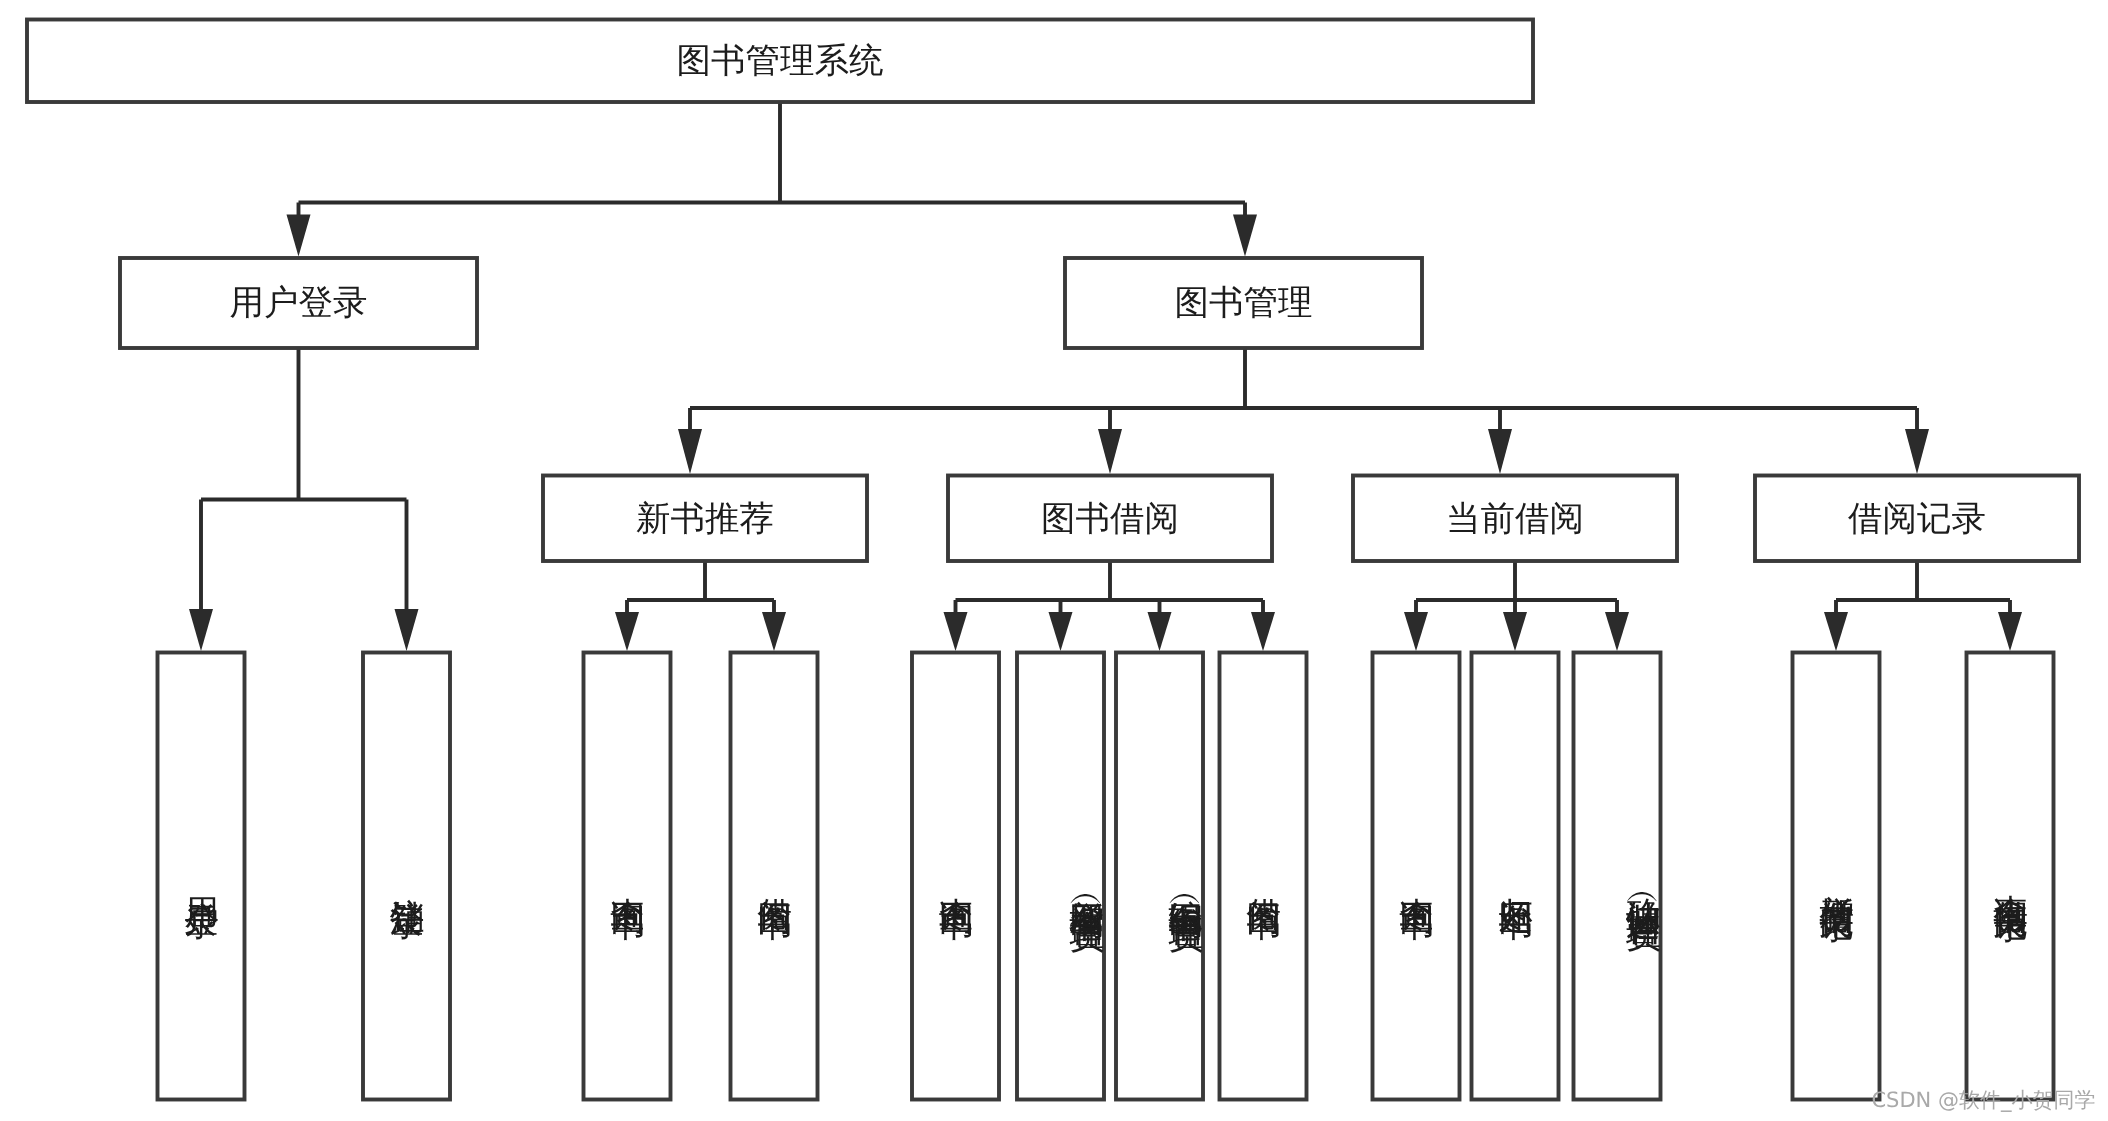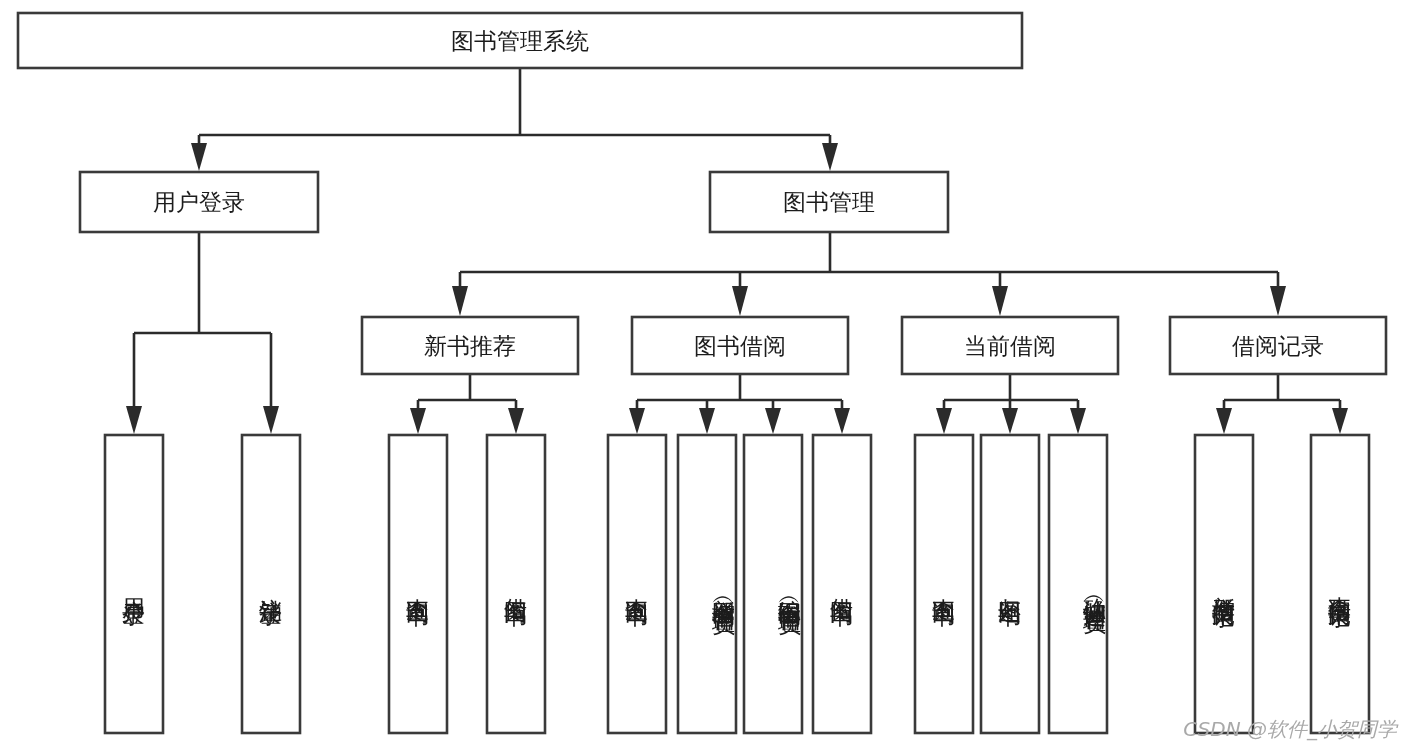--- a/index.html
+++ b/index.html
@@ -58,24 +58,23 @@
     justify-content: center;
     letter-spacing: 2px;
     white-space: nowrap;
     pointer-events: none;
   }
   .watermark {
     position: absolute;
     right: 8px;
     bottom: 4px;
     font-family: "DejaVu Sans", "Liberation Sans", sans-serif;
-    font-size: 20px;
+    font-size: 14px;
     color: #a9a9a9;
     white-space: nowrap;
-    font-style: italic;
   }
 </style>
 </head>
 <body>
 
 <div id="stage">
 
   <svg id="diagram" viewBox="0 0 1405 747">
 
     <g>

